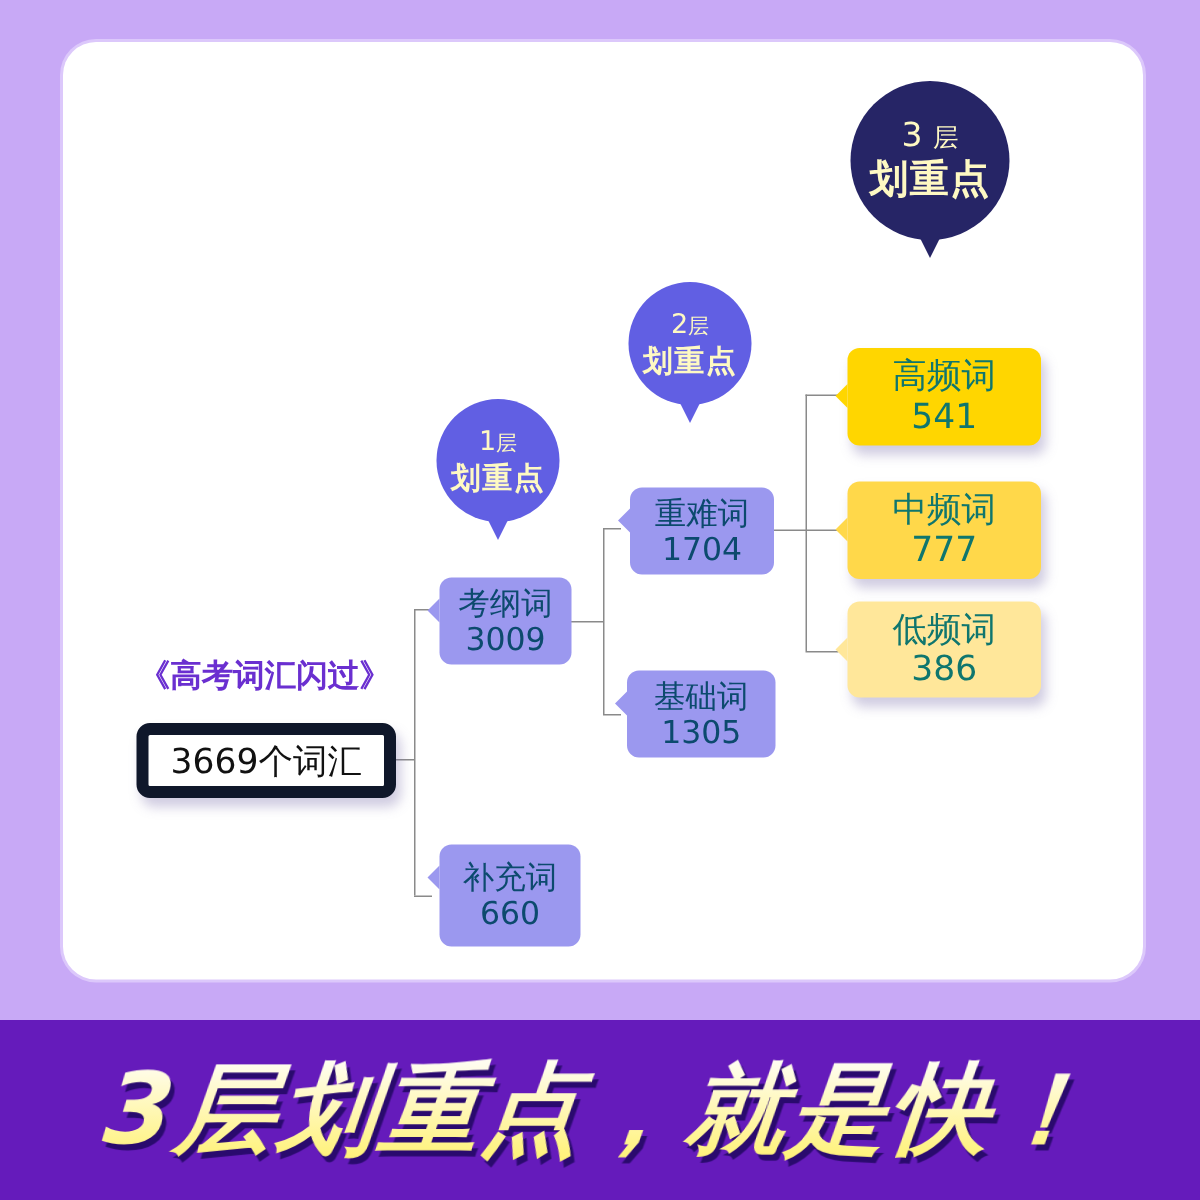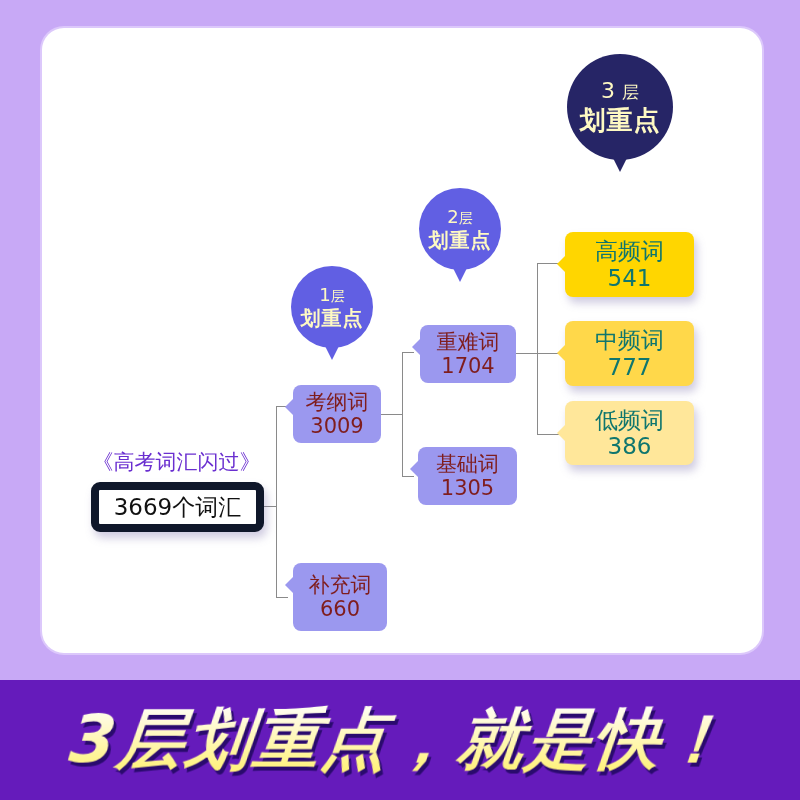--- a/index.html
+++ b/index.html
@@ -9,21 +9,21 @@
     background: #c8a9f6;
     font-family: "DejaVu Sans", "Liberation Sans", sans-serif;
   }
   .card {
     position: absolute; left: 42px; top: 28px; width: 720px; height: 625px;
     background: #ffffff; border-radius: 22px;
     box-shadow: 0 0 0 2px #dcc8fb;
   }
   .line { position: absolute; background: #8a8a8a; }
   .node {
-    position: absolute; border-radius: 8px; color: #7f1d1d;
+    position: absolute; border-radius: 8px; color: #0c4a6e;
     display: flex; flex-direction: column; align-items: center; justify-content: center;
     line-height: 1.15; font-size: 21px;
   }
   .node.lav { background: #9b98ef; }
   .node.lav::before {
     content: ""; position: absolute; left: -8px; top: 14px;
     border-top: 8px solid transparent; border-bottom: 8px solid transparent;
     border-right: 8px solid #9b98ef;
   }
   .node.yel { color: #0f766e; font-size: 23px; box-shadow: 3px 6px 8px rgba(120,110,170,0.35); }
@@ -39,22 +39,22 @@
   }
   .bubble::after {
     content: ""; position: absolute; left: 50%; bottom: -12px; transform: translateX(-50%);
     border-left: 8px solid transparent; border-right: 8px solid transparent;
     border-top: 16px solid var(--bc);
   }
   .bubble .l1 { font-size: 18px; }
   .bubble .l1 .small { font-size: 14px; }
   .bubble .l2 { font-size: 20px; font-weight: bold; letter-spacing: 1px; }
   .title {
-    position: absolute; left: 74px; top: 448px; width: 205px;
-    font-size: 21px; font-weight: normal; color: #6a2fd0; letter-spacing: 0px; text-align: center;
+    position: absolute; left: 74px; top: 436px; width: 205px;
+    font-size: 21px; font-weight: bold; color: #6a2fd0; letter-spacing: 0px; text-align: center;
   }
   .root {
     position: absolute; left: 91px; top: 482px; width: 173px; height: 50px;
     border: 8px solid #0f172a; border-radius: 9px; background: #fff;
     display: flex; align-items: center; justify-content: center;
     font-size: 23px; color: #111;
     box-shadow: 3px 6px 8px rgba(120,110,170,0.35);
   }
   .banner {
     position: absolute; left: 0; top: 680px; width: 800px; height: 120px;

